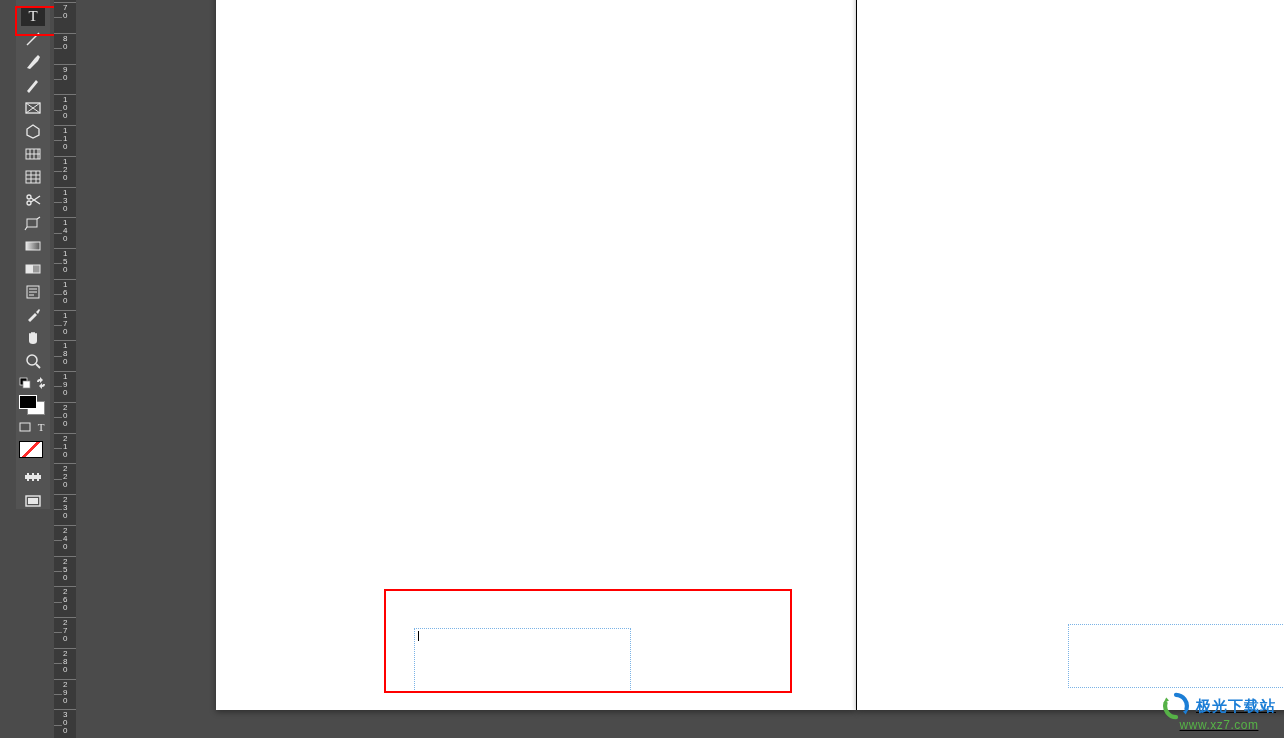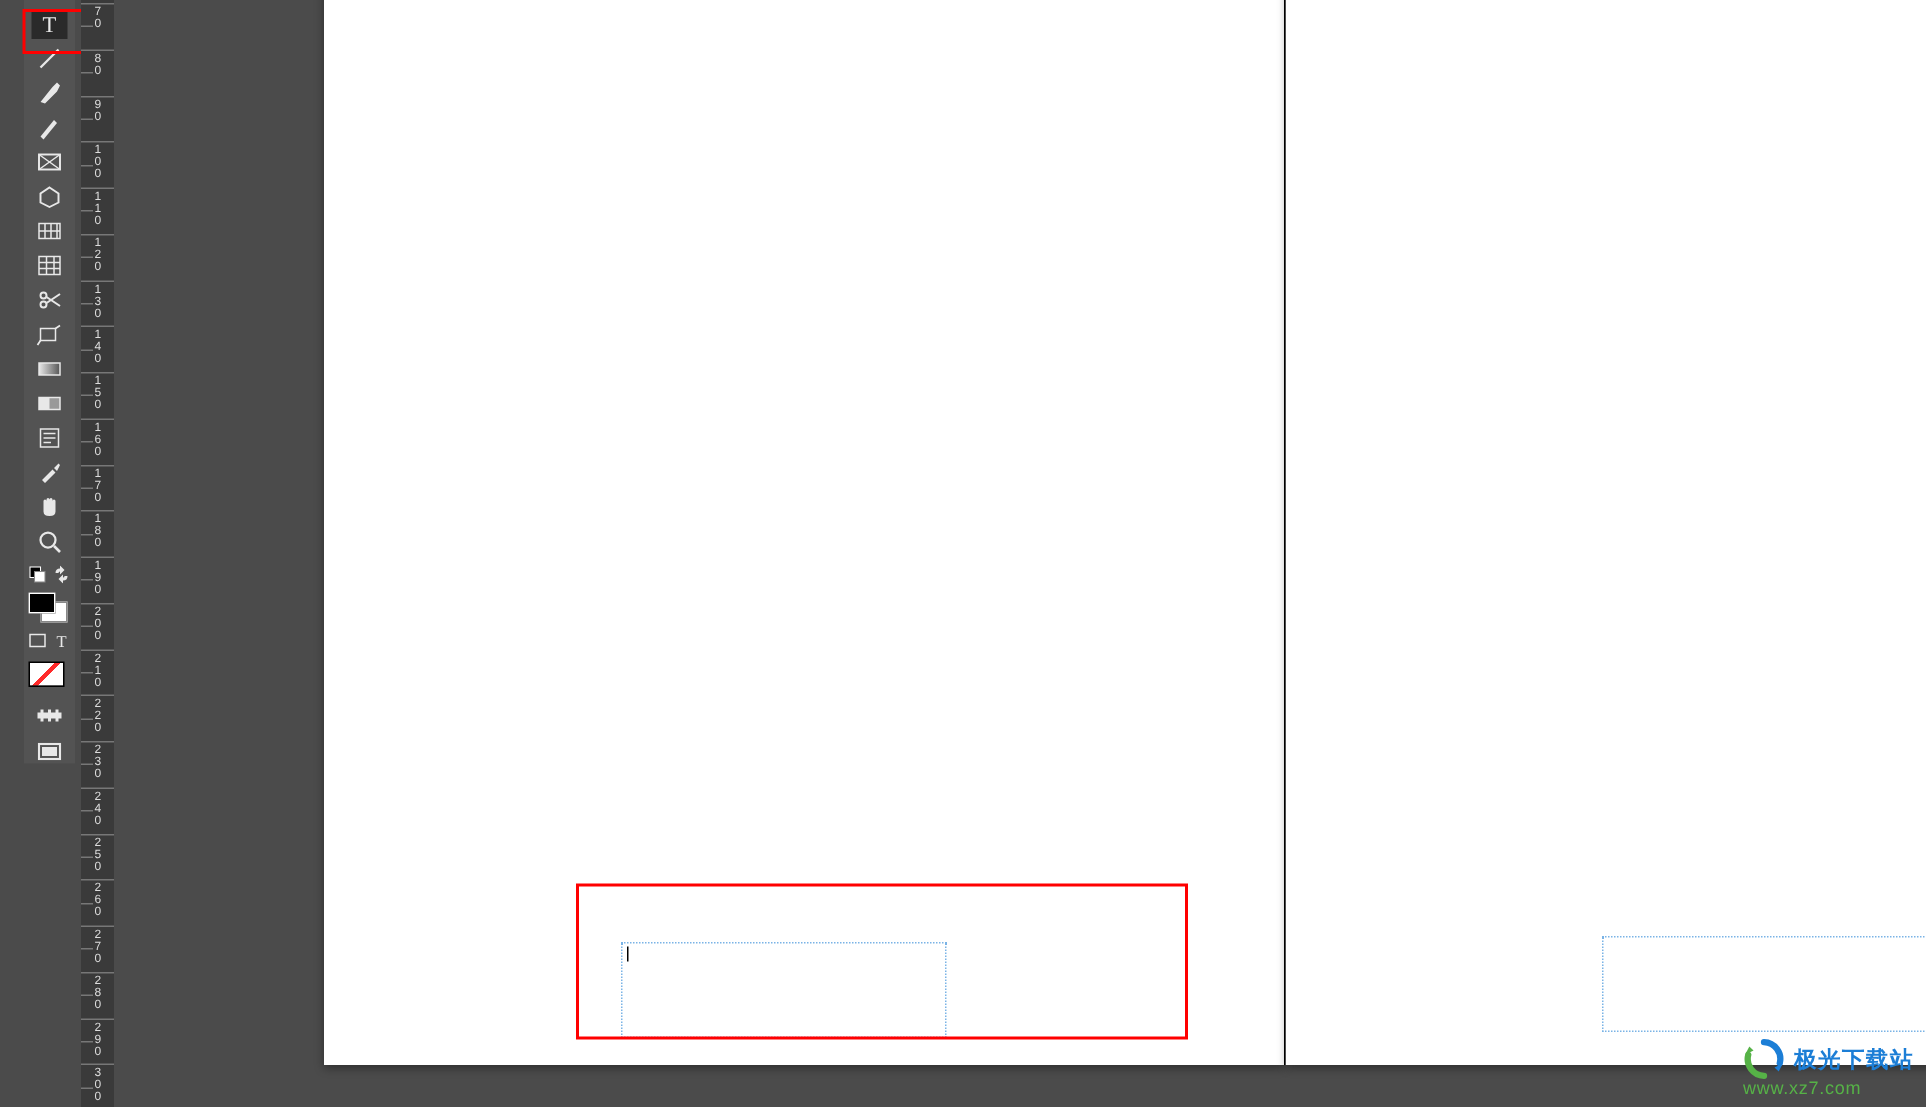--- a/index.html
+++ b/index.html
@@ -31,21 +31,21 @@
   .page{background:#fff;box-shadow:0 2px 6px rgba(0,0,0,.4);}
   .page.left{width:640px;height:100%;}
   .page.right{width:640px;height:100%;margin-left:1px;}
   .page-gap{position:absolute;left:640px;top:0;width:1px;height:100%;background:#000;}
   
   .tframe{position:absolute;border:1px dotted #7ab3e6;background:transparent;}
   .tframe .cursor{position:absolute;left:3px;top:2px;width:1px;height:10px;background:#000;}
   
   .red-ann{position:absolute;border:2px solid red;pointer-events:none;}
   
-  .wm{position:absolute;right:8px;bottom:6px;text-align:left;pointer-events:none;}
+  .wm{position:absolute;right:8px;bottom:6px;text-align:center;pointer-events:none;text-decoration:underline;}
   .wm .logo{display:flex;align-items:center;gap:6px;justify-content:flex-end;}
   .wm .logo svg{width:28px;height:28px;}
   .wm .t1{color:#1c7ed6;font-size:15px;font-weight:700;letter-spacing:1px;}
   .wm .t2{color:#56b247;font-size:12px;letter-spacing:0.5px;margin-top:-2px;}
 </style>
 </head>
 <body>
 
 <div class="app">
 

